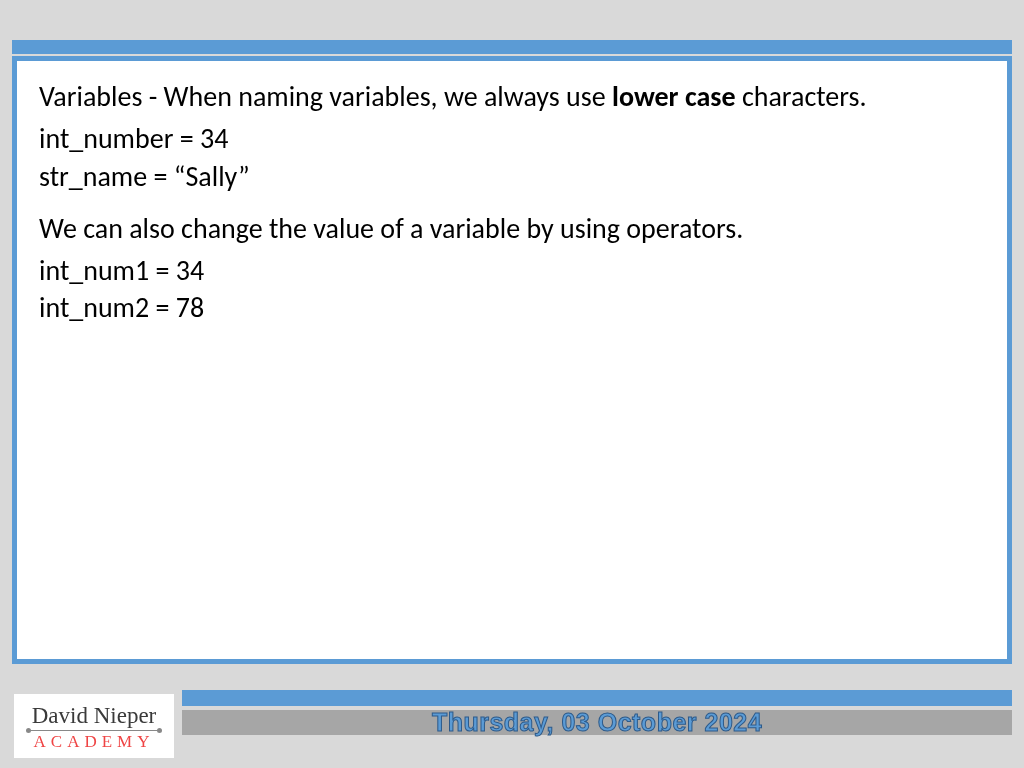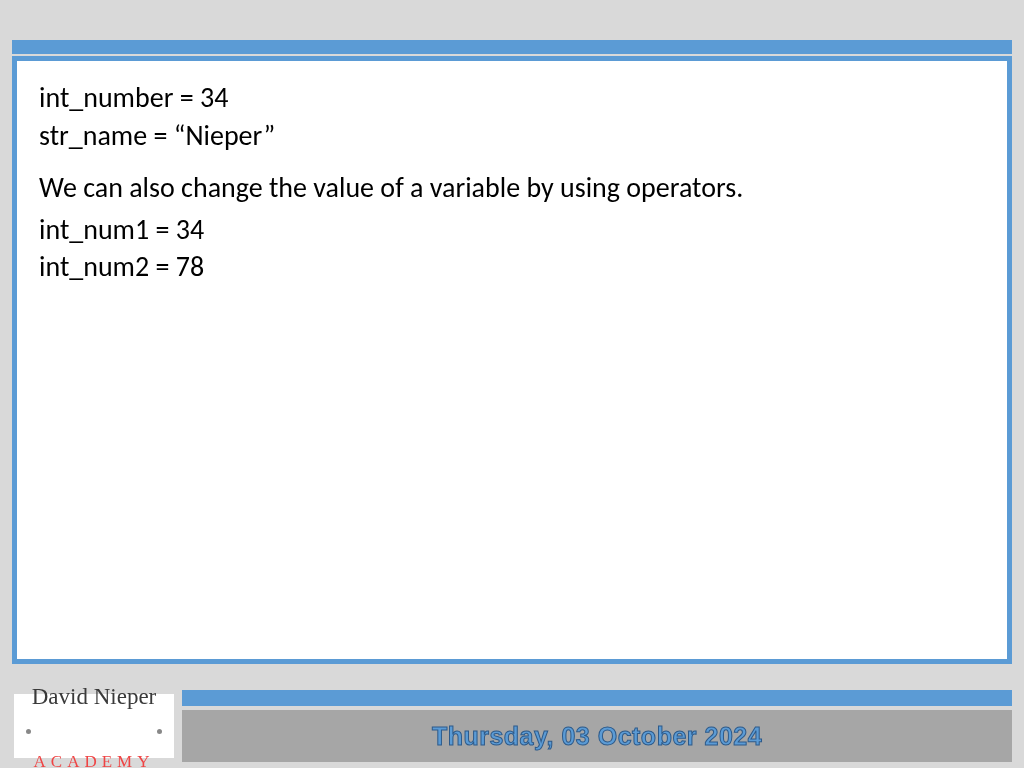--- a/index.html
+++ b/index.html
@@ -39,21 +39,21 @@
     left: 0; right: 0; bottom: 0;
     height: 86px;
   }
   .footer-bar-blue {
     position: absolute;
     left: 182px; right: 12px; top: 8px; height: 16px;
     background: #5b9bd5;
   }
   .footer-bar-grey {
     position: absolute;
-    left: 182px; right: 12px; top: 28px; height: 52px;
+    left: 182px; right: 12px; top: 28px; height: 25px;
     background: #a6a6a6;
     display: flex;
     align-items: center;
     justify-content: center;
   }
   .footer-date {
     font-family: "Trebuchet MS", Verdana, sans-serif;
     font-size: 25px;
     font-weight: 700;
     color: #5b9bd5;
@@ -63,21 +63,20 @@
   .logo {
     position: absolute;
     left: 14px; bottom: 10px;
     width: 160px; height: 64px;
     background: #fff;
     display: flex;
     flex-direction: column;
     align-items: center;
     justify-content: center;
     padding-top: 2px;
-    gap: 20px;
   }
   .logo-top {
     font-family: "Brush Script MT", "Segoe Script", cursive;
     font-size: 23px;
     color: #3a3a3a;
     line-height: 1;
   }
   .logo-sep {
     width: 130px; height: 1px; background: #888; margin: 3px 0 2px 0;
     position: relative;
@@ -95,22 +94,25 @@
     color: #ef4444;
     line-height: 1;
   }
 </style>
 </head>
 <body>
 
 <div class="top-accent"></div>
 
 <div class="content-frame">
+  <p class="para">
+    <span>Variables - When naming variables, we always use </span><b>lower case</b><span> characters.</span>
+  </p>
   <div class="code-line">int_number = 34</div>
-  <div class="code-line">str_name = “Nieper”</div>
+  <div class="code-line">str_name = “Sally”</div>
   <p class="para" style="margin-top:15px">We can also change the value of a variable by using operators.</p>
   <div class="code-line">int_num1 = 34</div>
   <div class="code-line">int_num2 = 78</div>
 </div>
 
 <div class="footer">
   <div class="footer-bar-blue"></div>
   <div class="footer-bar-grey">
     <span class="footer-date">Thursday, 03 October 2024</span>
   </div>

